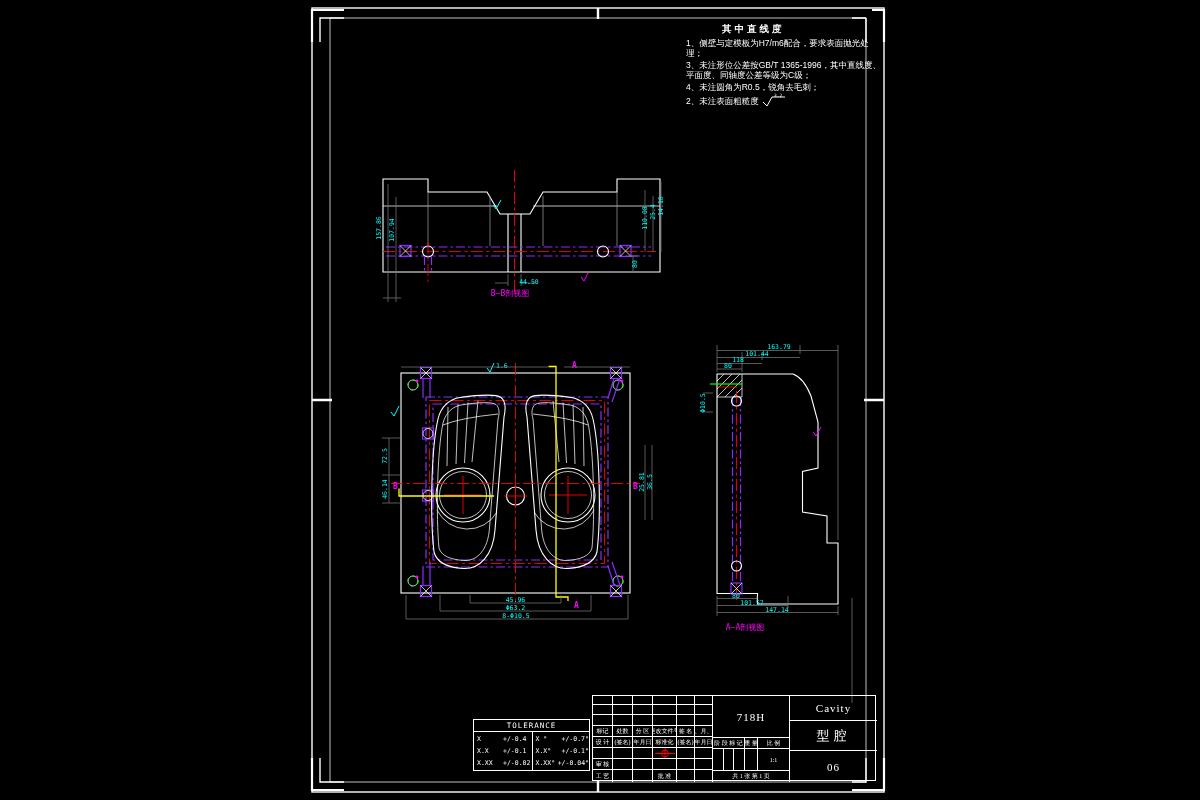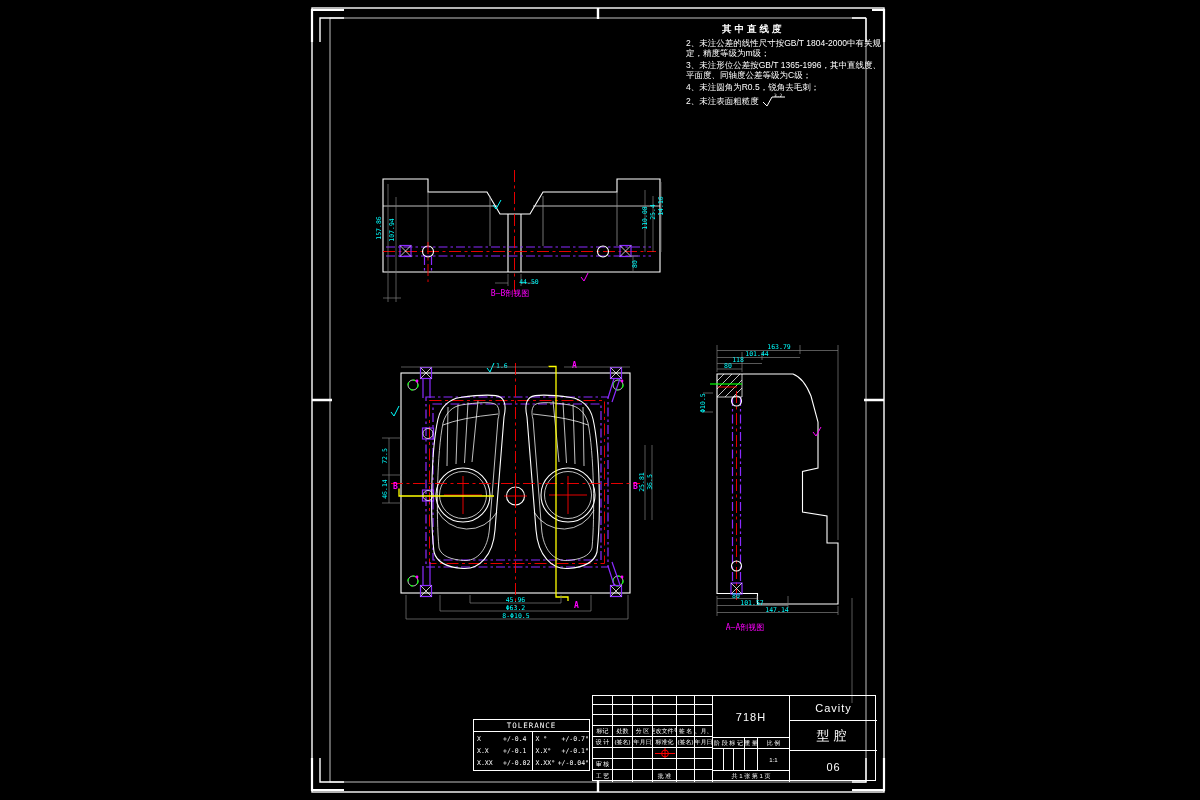--- a/index.html
+++ b/index.html
@@ -26,21 +26,21 @@
   
   .tol{position:absolute;left:473px;top:719px;width:117px;height:52px;border:1px solid #fff;
        font-family:"DejaVu Sans Mono",monospace;font-size:6.5px;display:flex;flex-direction:column;}
   .tol .tt{height:12px;border-bottom:1px solid #fff;text-align:center;font-size:7.5px;line-height:12px;letter-spacing:1px;}
   .tol .body{flex:1;display:flex;}
   .tol .col{width:50%;display:flex;flex-direction:column;justify-content:space-around;padding:1px 0 1px 3px;}
   .tol .col.r{border-left:1px solid #fff;}
   .tol .cr{display:flex;}
   .tol .cr span:first-child{width:26px;}
   
-  .tb{position:absolute;left:592px;top:695px;width:284px;height:86px;border:1px solid #fff;font-size:6px;}
+  .tb{position:absolute;left:592px;top:695px;width:284px;height:86px;border:1px solid #fff;font-size:6px;font-family:Liberation Serif, serif;}
   .cell{position:absolute;border-right:1px solid #fff;border-bottom:1px solid #fff;
         overflow:hidden;text-align:center;white-space:nowrap;display:flex;align-items:center;justify-content:center;}
   .big{font-size:11px;letter-spacing:1px;}
   .cn{font-size:13px;letter-spacing:4px;}
 </style>
 </head>
 <body>
 
 <div id="stage">
 
@@ -196,21 +196,21 @@
       <text class="dimt" text-anchor="middle" transform="rotate(-90 705 403)" x="705" y="403">Φ10.5</text>
       <text class="dimt" text-anchor="middle" x="736" y="597.5">80</text>
       <text class="dimt" text-anchor="middle" x="752" y="604.5">101.57</text>
       <text class="dimt" text-anchor="middle" x="777" y="611.5">147.14</text>
       <text class="mg" text-anchor="middle" x="745" y="630" font-size="8">A—A剖视图</text>
     </g>
   </svg>
 
   <div class="tech">
     <div class="t">其中直线度</div>
-    <div class="ln">2、未注公差的线性尺寸按GB/T 1804-2000中有关规定，精度等级为m级；</div>
+    <div class="ln">1、侧壁与定模板为H7/m6配合，要求表面抛光处理；</div>
     <div class="ln">3、未注形位公差按GB/T 1365-1996，其中直线度、平面度、同轴度公差等级为C级；</div>
     <div class="ln">4、未注圆角为R0.5，锐角去毛刺；</div>
     <div class="ln">
       <span>2、未注表面粗糙度</span>
       <svg width="26" height="14" style="vertical-align:-3px">
         <path d="M2,9 L6,13 L11,4 L24,4" stroke="#fff" fill="none" stroke-width="1"></path>
         <text x="13" y="3.5" fill="#fff" font-size="4.5">3.2</text>
       </svg>
     </div>
   </div>

